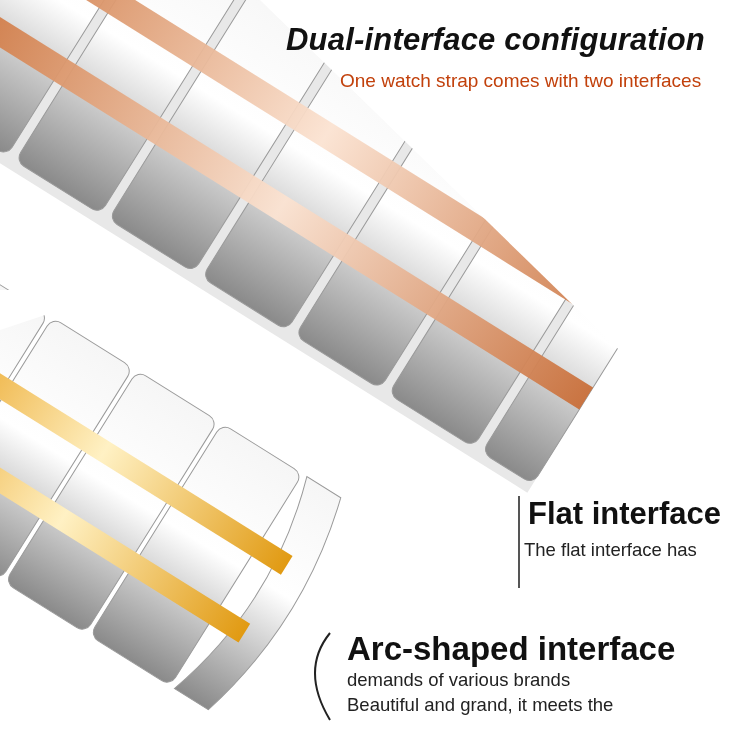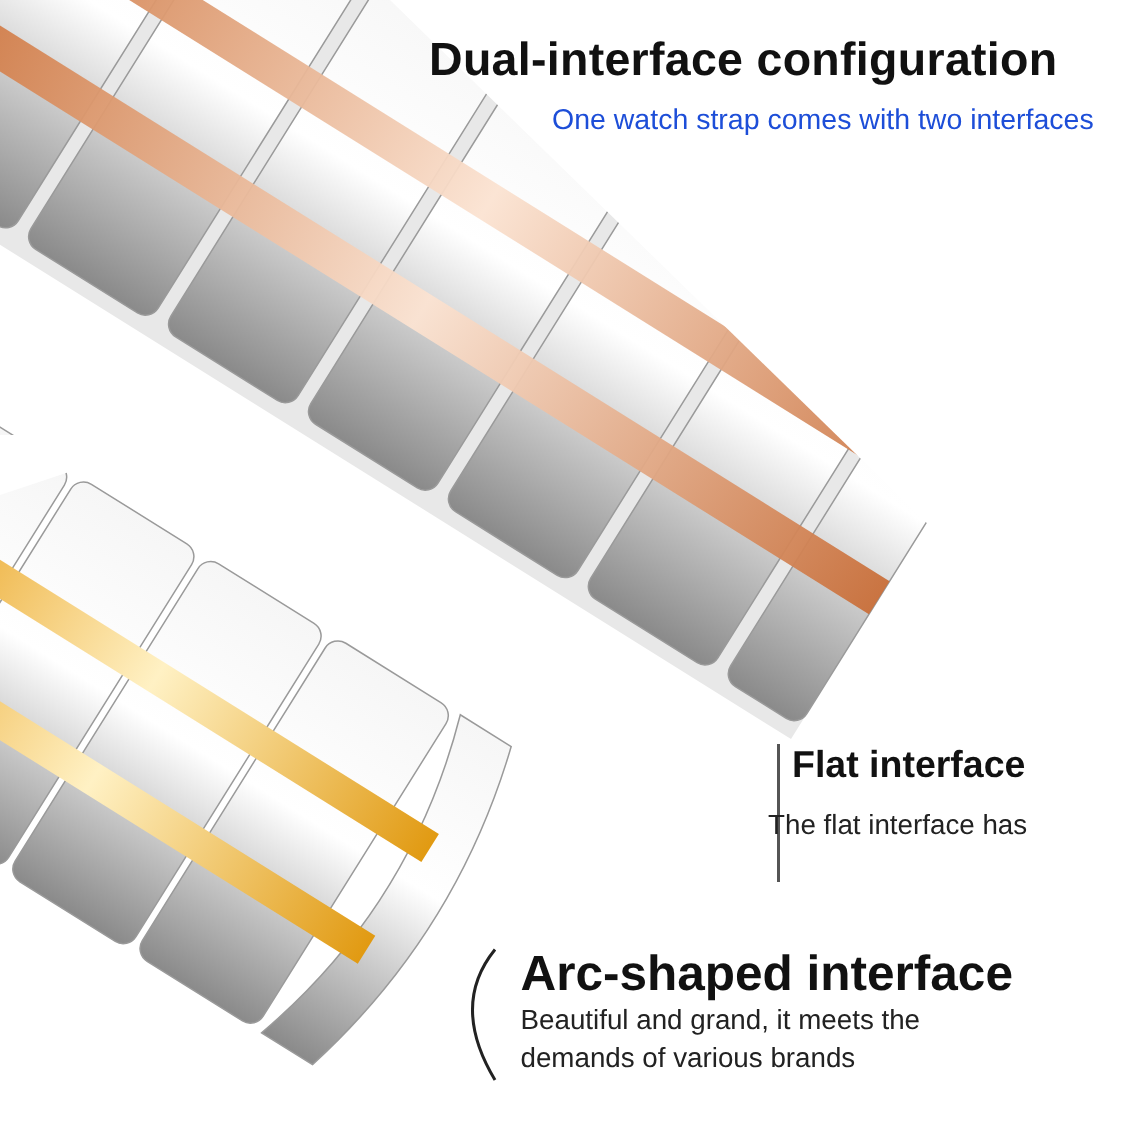--- a/index.html
+++ b/index.html
@@ -1,23 +1,23 @@
 <!DOCTYPE html>
 <html><head>
 <meta charset="utf-8">
 <style>
   html, body { margin:0; padding:0; }
   body { width:750px; height:750px; background:#ffffff; position:relative; overflow:hidden;
          font-family:"Liberation Sans", sans-serif; }
   .photo { position:absolute; left:0; top:0; width:750px; height:750px; }
-  .title { position:absolute; left:286px; top:22px; font-size:31px; font-weight:bold; color:#111; white-space:nowrap; letter-spacing:0.2px; }
-  .subtitle { position:absolute; left:340px; top:70px; font-size:19px; color:#1d4ed8; white-space:nowrap;margin-left:28px; }
+  .title { position:absolute; left:286px; top:22px; font-size:31px; font-weight:bold; color:#111; white-space:nowrap; letter-spacing:0.2px;font-style:italic; }
+  .subtitle { position:absolute; left:340px; top:70px; font-size:19px; color:#c2410c; white-space:nowrap; }
   .flat-bar { position:absolute; left:518px; top:496px; width:2px; height:92px; background:#555; }
-  .flat-title { position:absolute; left:528px; top:496px; font-size:25px; font-weight:bold; color:#111; white-space:nowrap; }
-  .flat-desc { position:absolute; left:512px; top:537px; font-size:18.5px; color:#222; line-height:25px; white-space:nowrap; }
+  .flat-title { position:absolute; left:528px; top:496px; font-size:31px; font-weight:bold; color:#111; white-space:nowrap; }
+  .flat-desc { position:absolute; left:524px; top:537px; font-size:18.5px; color:#222; line-height:25px; white-space:nowrap; }
   .arc-title { position:absolute; left:347px; top:630px; font-size:33px; font-weight:bold; color:#111; white-space:nowrap; }
   .arc-desc { position:absolute; left:347px; top:667px; font-size:18.5px; color:#222; line-height:25px; white-space:nowrap; }
 </style>
 </head>
 <body>
 
 <svg class="photo" viewBox="0 0 750 750" xmlns="http://www.w3.org/2000/svg">
   <defs>
     <linearGradient id="silver" x1="0" y1="0" x2="0" y2="1">
       <stop offset="0" stop-color="#f6f6f6"></stop>
@@ -74,15 +74,15 @@
 <div class="subtitle">One watch strap comes with two interfaces</div>
 
 <div class="flat-bar"></div>
 <div class="flat-title">Flat interface</div>
 <div class="flat-desc">
   <div>The flat interface has</div>
 </div>
 
 <div class="arc-title">Arc-shaped interface</div>
 <div class="arc-desc">
+  <div>demands of various brands</div>
   <div>Beautiful and grand, it meets the</div>
-  <div>demands of various brands</div>
 </div>
 
 </body></html>

